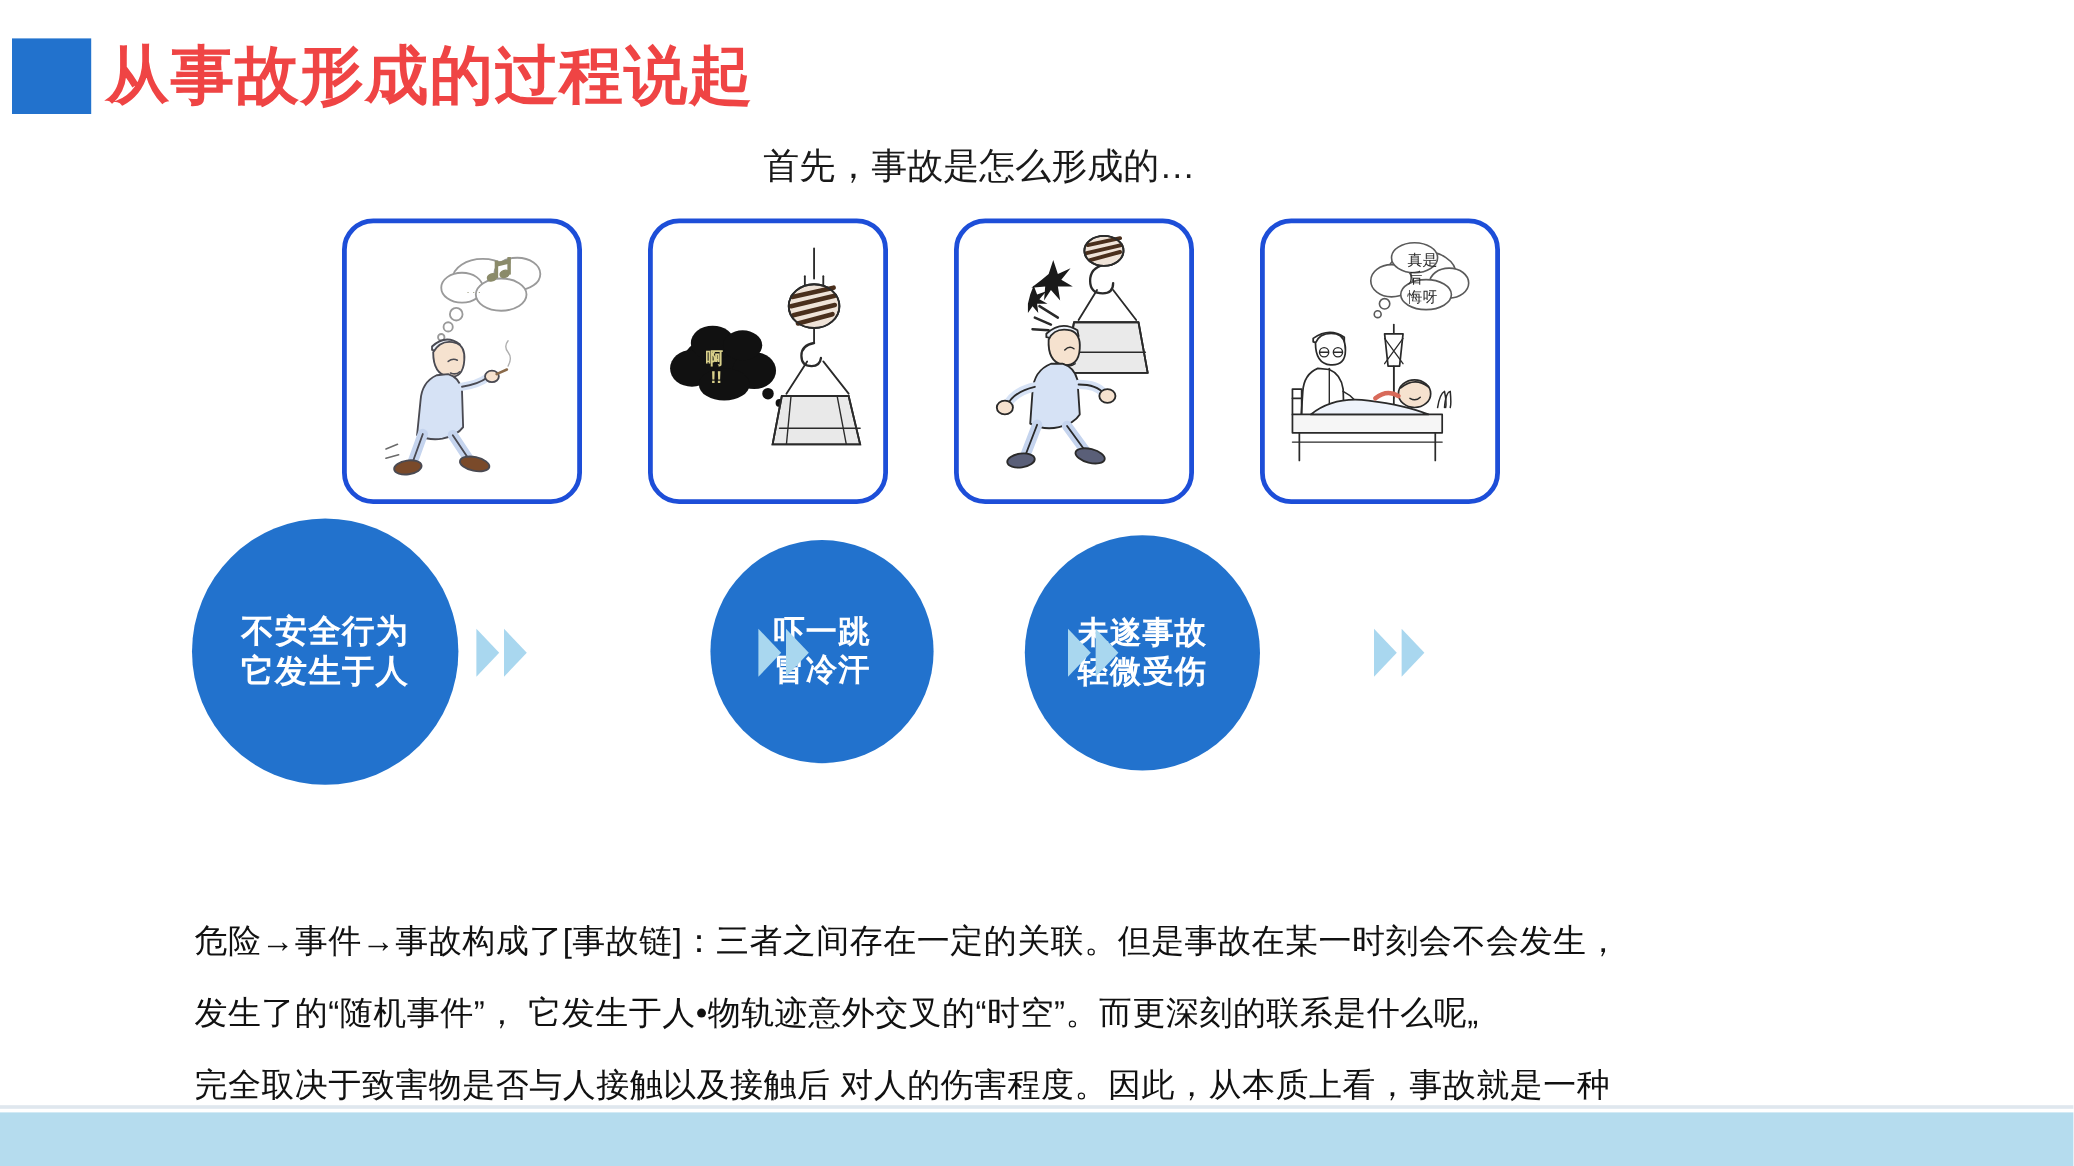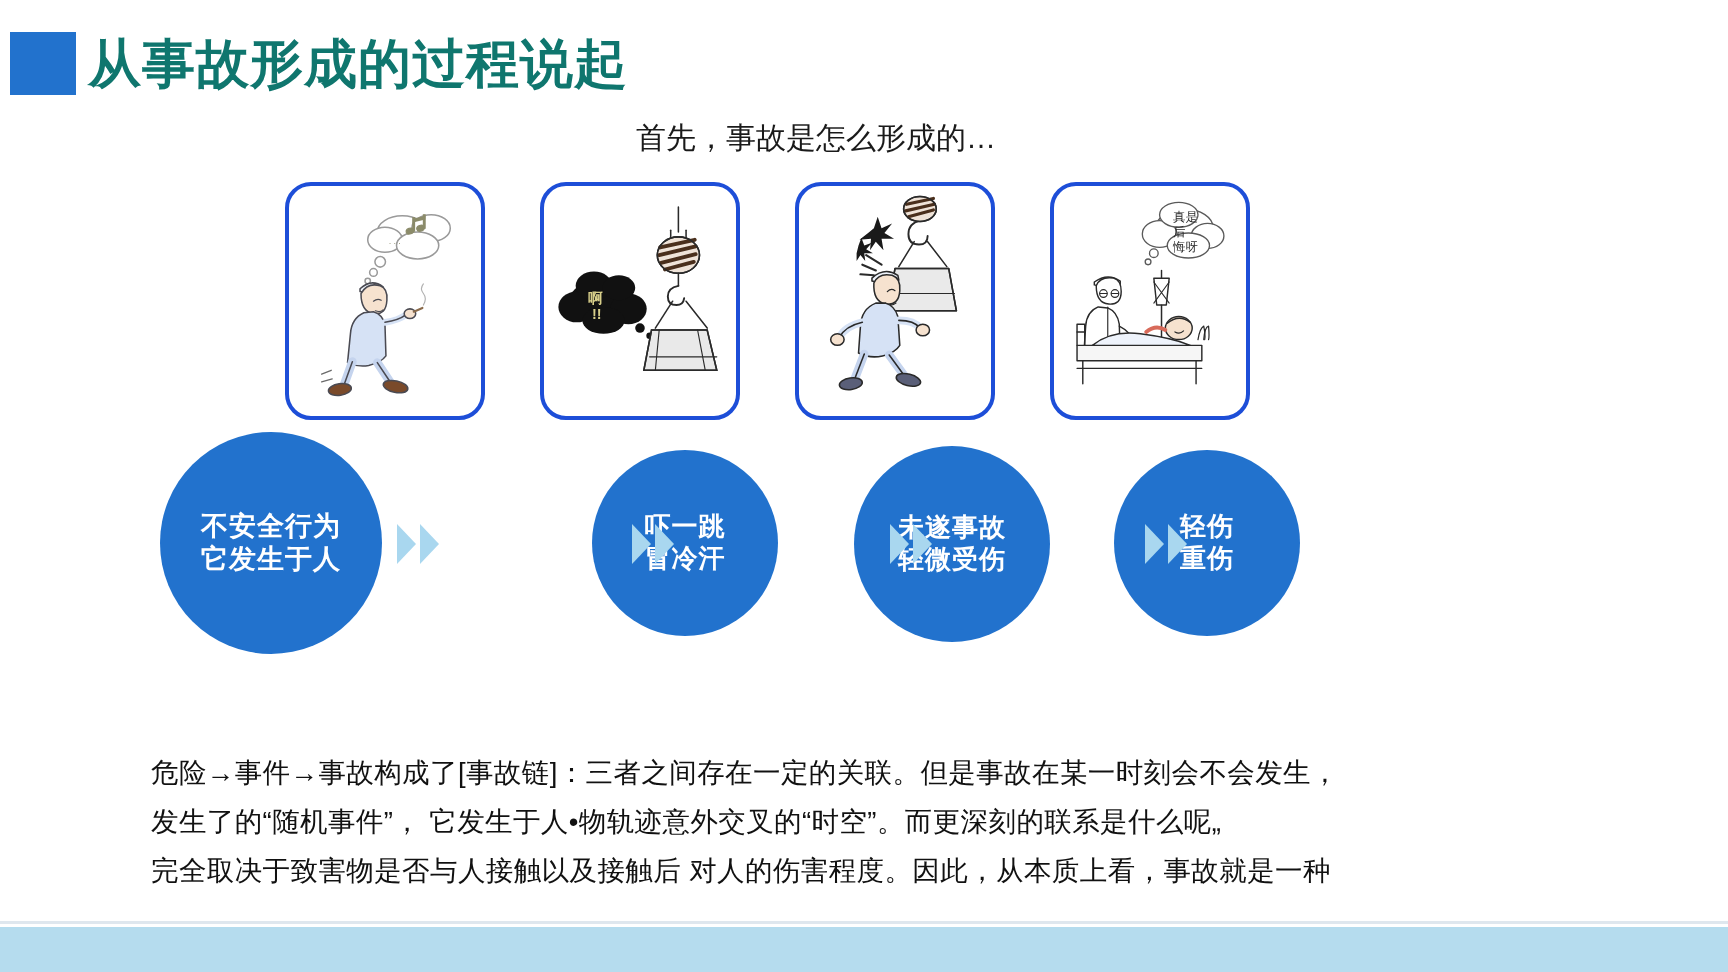--- a/index.html
+++ b/index.html
@@ -29,21 +29,21 @@
     width: 66px;
     height: 63px;
     background: #2272cd;
   }
   .title-text {
     position: absolute;
     left: 88px;
     top: 32px;
     font-size: 53px;
     font-weight: bold;
-    color: #0f766e;
+    color: #ef4444;
     letter-spacing: 1px;
     line-height: 64px;
     white-space: nowrap;
   }
   .subtitle-text {
     position: absolute;
     left: 636px;
     top: 118px;
     font-size: 30px;
     color: #1a1a1a;
@@ -128,21 +128,21 @@
   .paragraph {
     position: absolute;
     left: 150px;
     top: 748px;
     width: 1420px;
     font-size: 27.5px;
     color: #111111;
     line-height: 48px;
     letter-spacing: 0.4px;
   }
-  .paragraph p { margin: 1px; }
+  .paragraph p { margin: 12px; }
 
   
   .footer-rule {
     position: absolute;
     left: 0;
     bottom: 48px;
     width: 1728px;
     height: 3px;
     background: #dfe7ee;
   }
@@ -389,24 +389,20 @@
     <div class="circle c3">
       <div>未遂事故</div>
       <div>轻微受伤</div>
     </div>
 
     <div class="chev a3">
         <span></span>
         <span></span>
       </div>
 
-    <div class="circle c4">
-      <div>轻伤</div>
-      <div>重伤</div>
-    </div>
 
     <div class="chev a4">
         <span></span>
         <span></span>
       </div>
 
   </div>
 
   <div class="paragraph">
     <p>危险→事件→事故构成了[事故链]：三者之间存在一定的关联。但是事故在某一时刻会不会发生，</p>

